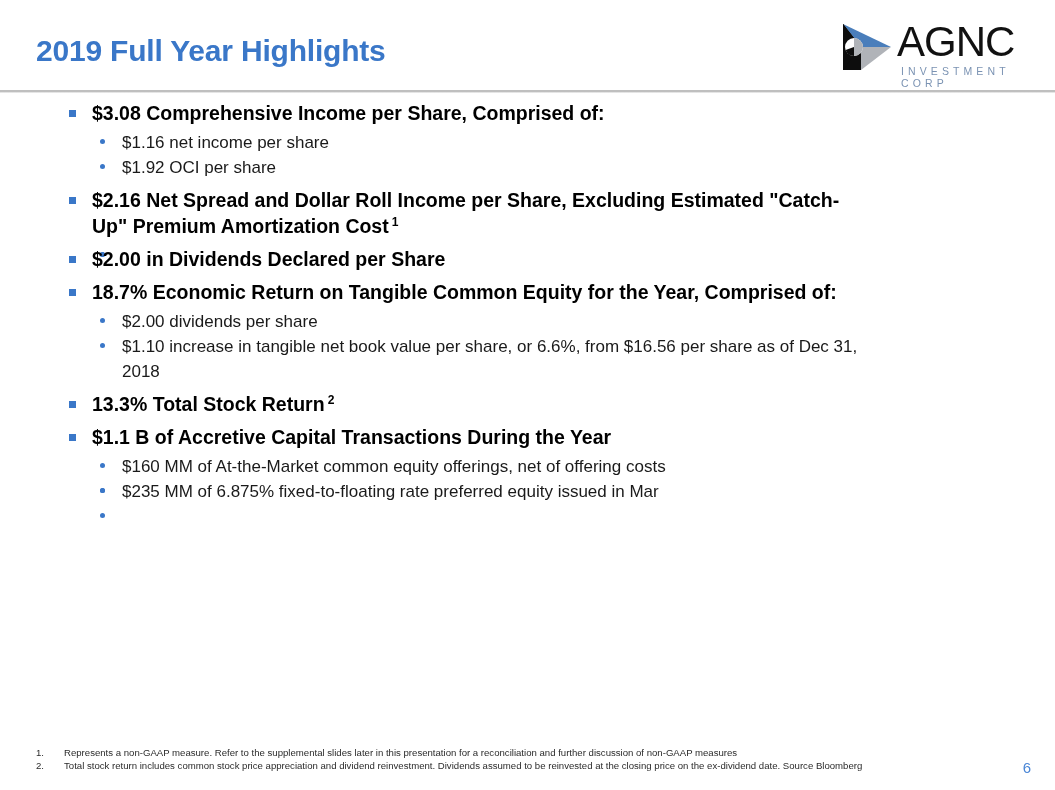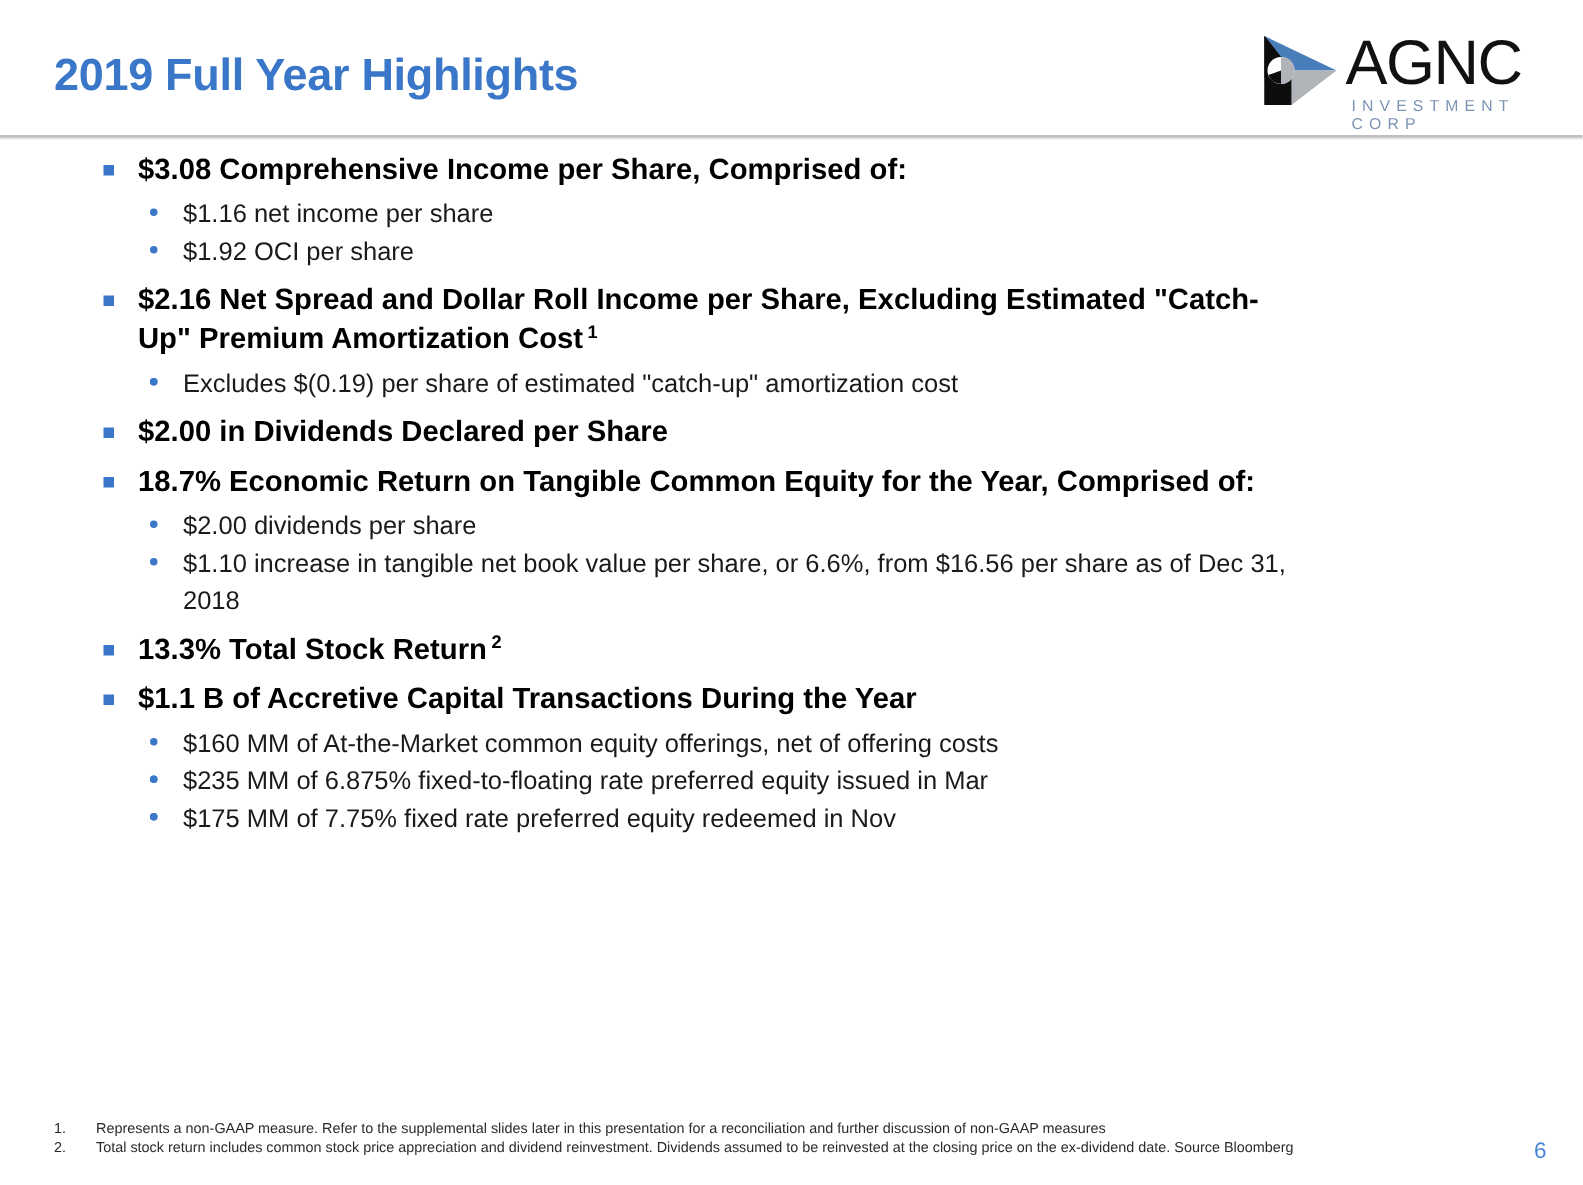--- a/index.html
+++ b/index.html
@@ -186,32 +186,31 @@
 
   <div id="header-divider"></div>
 </div>
 
 <div id="content-list">
     <div class="bullet-l1"><span class="marker-sq"></span><span>$3.08 Comprehensive Income per Share, Comprised of:</span></div>
     <div class="bullet-l2 sp-l2"><span class="marker-dot"></span><span>$1.16 net income per share</span></div>
     <div class="bullet-l2"><span class="marker-dot"></span><span>$1.92 OCI per share</span></div>
     <div class="bullet-l1 sp-l1"><span class="marker-sq"></span><span>$2.16 Net Spread and Dollar Roll Income per Share, Excluding Estimated "Catch-Up" Premium Amortization Cost</span><sup class="fn">1</sup></div>
     <div class="bullet-l2 sp-l2"><span class="marker-dot"></span></div>
-    <div class="bullet-l2"><span class="marker-dot"></span><span>Excludes $(0.19) per share of estimated "catch-up" amortization cost</span></div>
+    <div class="bullet-l2"><span class="marker-dot"></span></div>
     <div class="bullet-l1 sp-l1"><span class="marker-sq"></span><span>$2.00 in Dividends Declared per Share</span></div>
     <div class="bullet-l1 sp-l1"><span class="marker-sq"></span><span>18.7% Economic Return on Tangible Common Equity for the Year, Comprised of:</span></div>
     <div class="bullet-l2 sp-l2"><span class="marker-dot"></span><span>$2.00 dividends per share</span></div>
     <div class="bullet-l2"><span class="marker-dot"></span><span>$1.10 increase in tangible net book value per share, or 6.6%, from $16.56 per share as of Dec 31, 2018</span></div>
     <div class="bullet-l1 sp-l1"><span class="marker-sq"></span><span>13.3% Total Stock Return</span><sup class="fn">2</sup></div>
     <div class="bullet-l1 sp-l1"><span class="marker-sq"></span><span>$1.1 B of Accretive Capital Transactions During the Year</span></div>
     <div class="bullet-l2 sp-l2"><span class="marker-dot"></span><span>$160 MM of At-the-Market common equity offerings, net of offering costs</span></div>
     <div class="bullet-l2"><span class="marker-dot"></span></div>
     <div class="bullet-l2"><span class="marker-dot"></span><span>$235 MM of 6.875% fixed-to-floating rate preferred equity issued in Mar</span></div>
     <div class="bullet-l2"><span class="marker-dot"></span></div>
-    <div class="bullet-l2"><span class="marker-dot"></span><span>$175 MM of 7.75% fixed rate preferred equity redeemed in Nov</span></div>
   </div>
 
 <div id="footnotes">
     <div class="footnote-row">
       <span class="footnote-num">1.</span>
       <span class="footnote-text">Represents a non-GAAP measure. Refer to the supplemental slides later in this presentation for a reconciliation and further discussion of non-GAAP measures</span>
     </div>
     <div class="footnote-row">
       <span class="footnote-num">2.</span>
       <span class="footnote-text">Total stock return includes common stock price appreciation and dividend reinvestment. Dividends assumed to be reinvested at the closing price on the ex-dividend date. Source Bloomberg</span>

